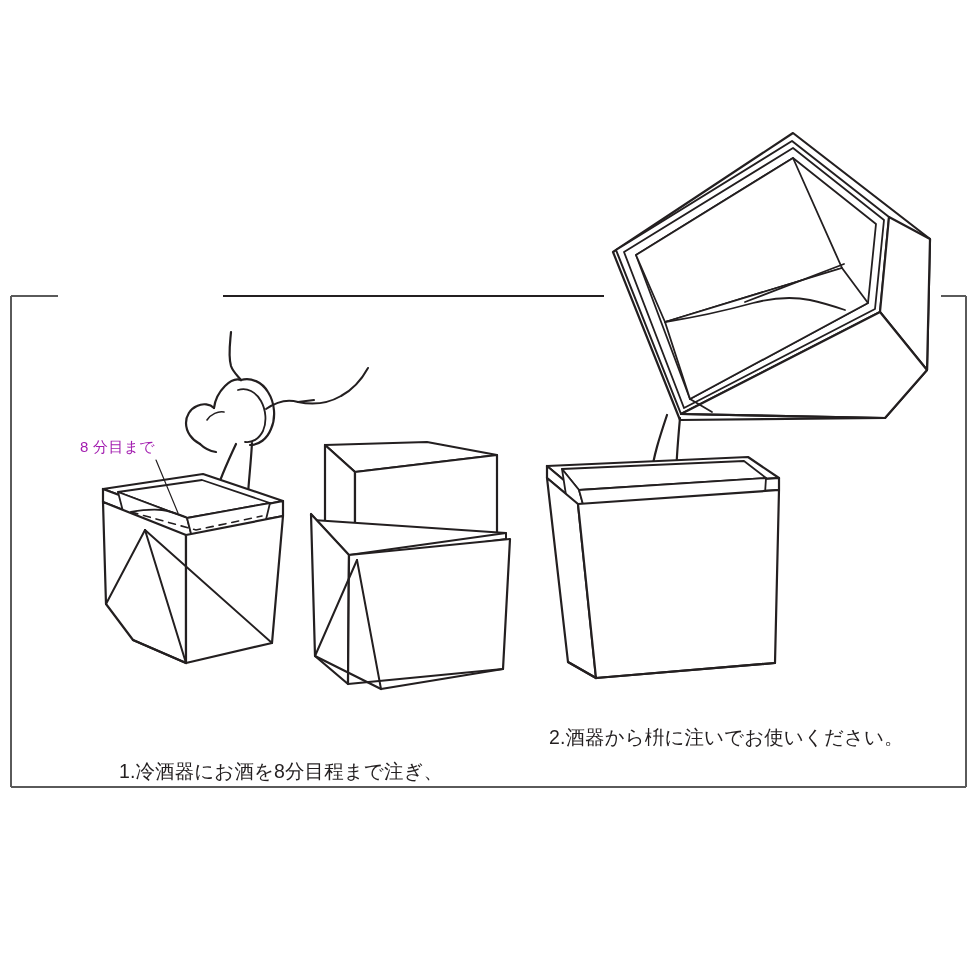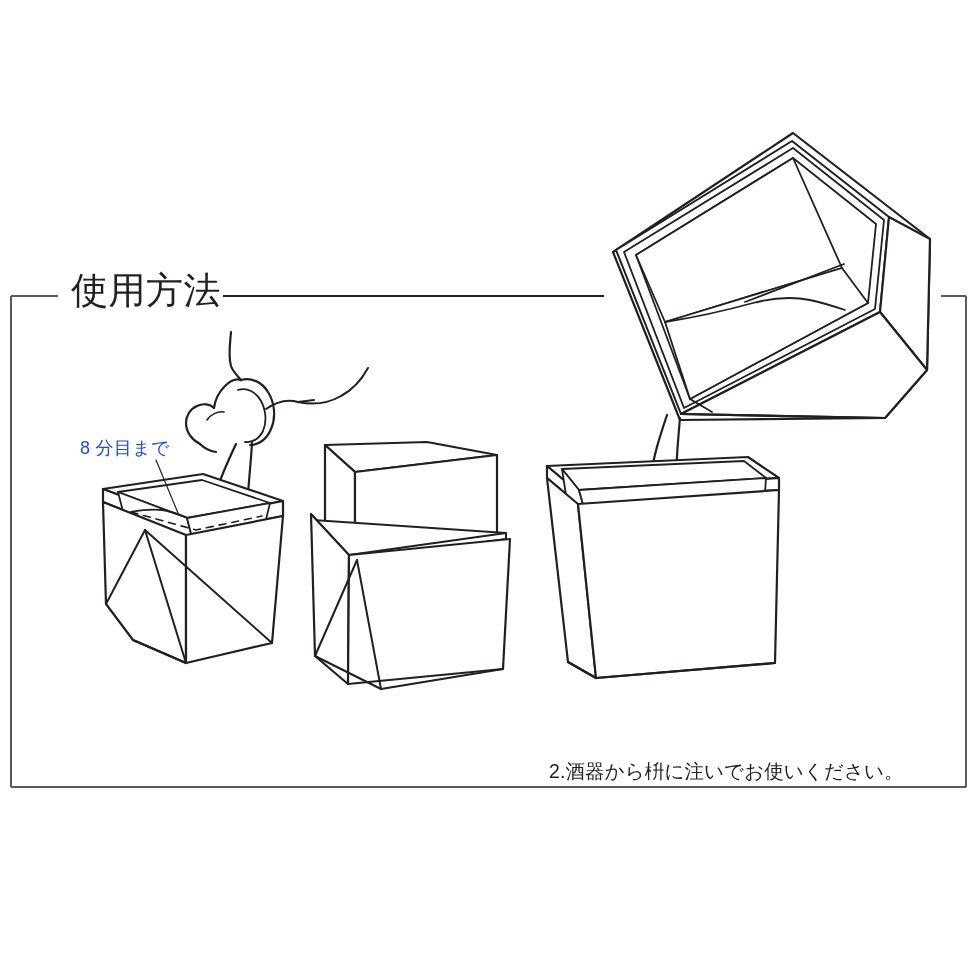--- a/index.html
+++ b/index.html
@@ -36,43 +36,43 @@
     font-weight: 400;
     color: #231f20;
     white-space: nowrap;
   }
 
   
   #fill-label {
     position: absolute;
     left: 80px;
     top: 439px;
-    font-size: 18px;
+    font-size: 15px;
     line-height: 1;
-    color: #1d4ed8;
+    color: #a21caf;
     white-space: nowrap;
     letter-spacing: 0.3px;
   }
 
   
   .caption {
     position: absolute;
     font-size: 19.5px;
     line-height: 1.42;
     color: #231f20;
     white-space: pre;
     letter-spacing: 0.1px;
   }
   #caption-step-1 {
     left: 119px;
     top: 703px;
   }
   #caption-step-2 {
     left: 549px;
-    top: 703px;
+    top: 669px;
   }
 
   
   #illustration-layer {
     position: absolute;
     left: 0; top: 0;
     width: 977px; height: 977px;
   }
   #illustration-layer svg { display: block; }
 </style>
@@ -91,21 +91,20 @@
       <line x1="966" y1="296" x2="966" y2="787" stroke="#5a5a5a" stroke-width="2"></line>
 
       <line x1="11" y1="296" x2="58" y2="296" stroke="#5a5a5a" stroke-width="2"></line>
 
       <line x1="223" y1="296" x2="604" y2="296" stroke="#231f20" stroke-width="2.2"></line>
 
       <line x1="941" y1="296" x2="966" y2="296" stroke="#5a5a5a" stroke-width="2"></line>
     </svg>
   </div>
 
-  <div id="section-title">使用方法</div>
 
   <div id="illustration-layer">
     <svg width="977" height="977" viewBox="0 0 977 977" fill="none" xmlns="http://www.w3.org/2000/svg" stroke="#231f20" stroke-linecap="round" stroke-linejoin="round">
 
       <g>
 
         <g fill="#ffffff">
           <path d="M231 332 C230 344 228 356 231 366 C233 372 238 376 241 380" stroke-width="2.2" fill="none"></path>
           <path d="M241 380 C236 378 230 381 225 386 C219 392 215 400 214 408" stroke-width="2.2" fill="none"></path>
           <path d="M214 408 C210 404 203 403 197 406 C190 409 186 416 186 423
@@ -234,19 +233,20 @@
           <path d="M596 678 L775 663" stroke-width="2.2" fill="none"></path>
         </g>
       </g>
 
     </svg>
   </div>
 
   <div id="fill-label">8 分目まで</div>
 
   <div id="caption-step-1" class="caption">
+    <div>1.冷酒器にお酒を8分目程まで注ぎ、</div>
   </div>
 
   <div id="caption-step-2" class="caption">
     <div>2.酒器から枡に注いでお使いください。</div>
   </div>
 
 </div>
 
 </body></html>

